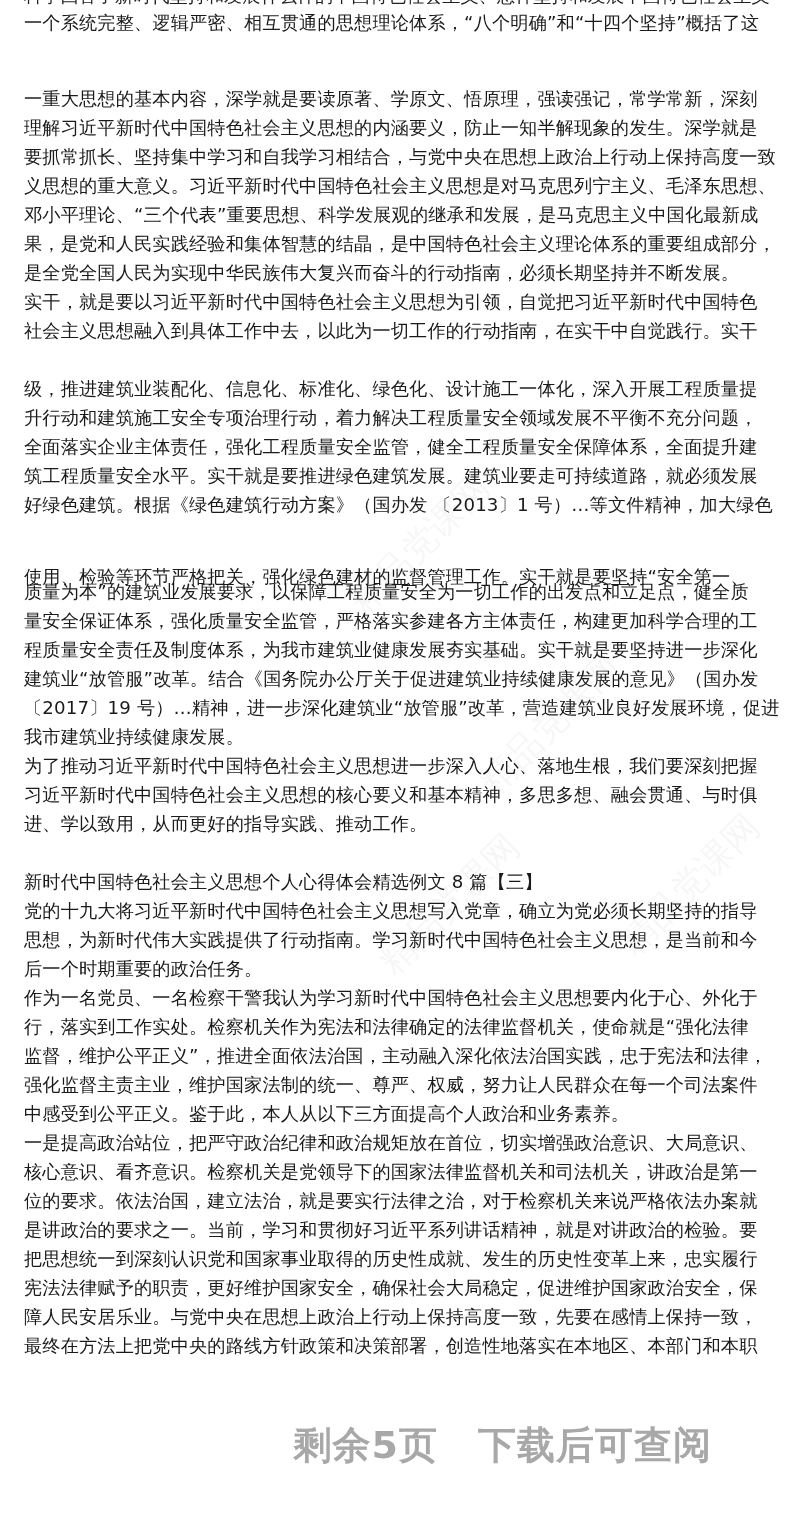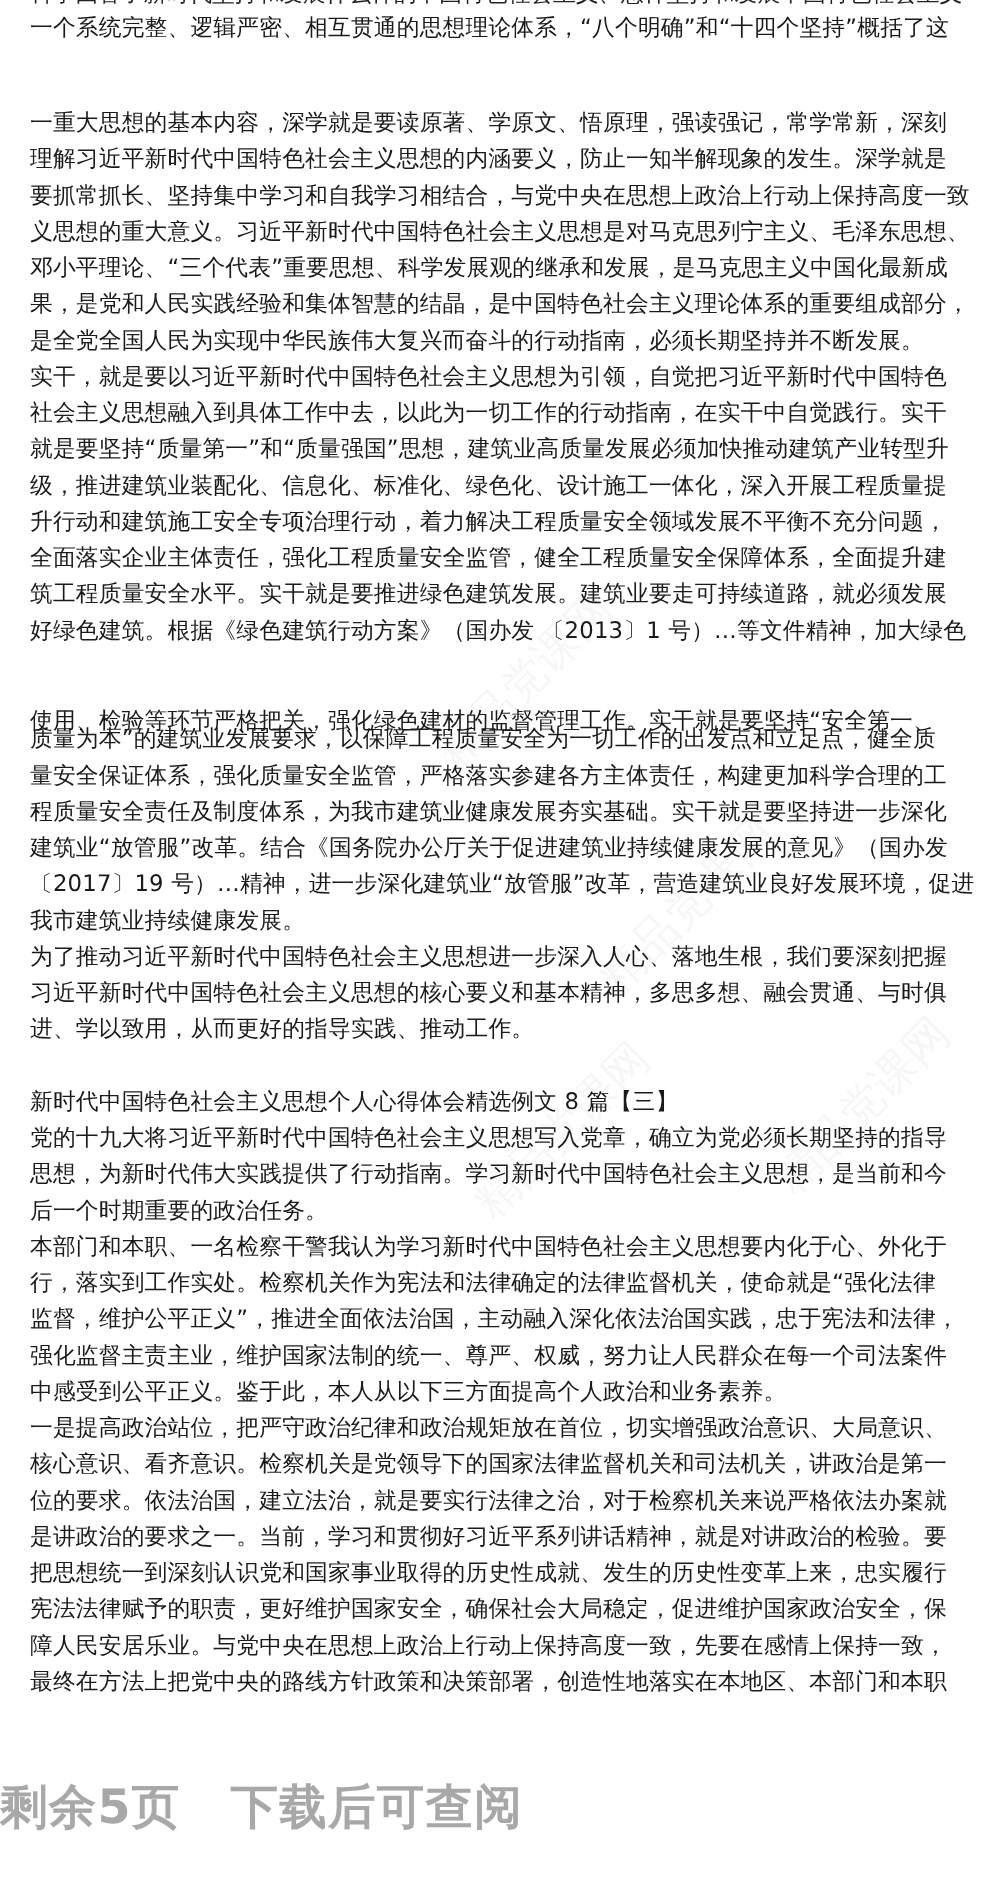--- a/index.html
+++ b/index.html
@@ -13,21 +13,21 @@
       position: absolute; left: 24px; width: 760px;
       font-size: 18.2px; line-height: 26px; white-space: nowrap;
       letter-spacing: 0.15px;
     }
     .cut-top { position: absolute; left: 24px; top: -17px; width: 760px; font-size: 18.2px; line-height: 26px; white-space: nowrap; color: #222; }
     .watermark {
       position: absolute; font-size: 36px; color: rgba(0,0,0,0.035);
       transform: rotate(-45deg); white-space: nowrap; pointer-events: none;
     }
     .more-banner {
-      position: absolute; left: 0; top: 1420px; width: 712px; text-align: left;
+      position: absolute; left: 0; top: 1420px; width: 712px; text-align: right;
       font-size: 38px; font-weight: bold; color: #a8a8a8; letter-spacing: 1px;
       font-family: "DejaVu Sans", sans-serif;
     }
     .more-banner span { display: inline-block; }
     .more-banner .gap { width: 40px; }
   </style>
 </head>
 <body>
 
 <div class="page">
@@ -38,21 +38,20 @@
 
   <div class="line" style="top:115px">理解习近平新时代中国特色社会主义思想的内涵要义，防止一知半解现象的发生。深学就是</div>
   <div class="line" style="top:86px">一重大思想的基本内容，深学就是要读原著、学原文、悟原理，强读强记，常学常新，深刻</div>
   <div class="line" style="top:144px">要抓常抓长、坚持集中学习和自我学习相结合，与党中央在思想上政治上行动上保持高度一致</div>
   <div class="line" style="top:202px">邓小平理论、“三个代表”重要思想、科学发展观的继承和发展，是马克思主义中国化最新成</div>
   <div class="line" style="top:173px">义思想的重大意义。习近平新时代中国特色社会主义思想是对马克思列宁主义、毛泽东思想、</div>
   <div class="line" style="top:231px">果，是党和人民实践经验和集体智慧的结晶，是中国特色社会主义理论体系的重要组成部分，</div>
   <div class="line" style="top:260px">是全党全国人民为实现中华民族伟大复兴而奋斗的行动指南，必须长期坚持并不断发展。</div>
   <div class="line" style="top:289px">实干，就是要以习近平新时代中国特色社会主义思想为引领，自觉把习近平新时代中国特色</div>
   <div class="line" style="top:318px">社会主义思想融入到具体工作中去，以此为一切工作的行动指南，在实干中自觉践行。实干</div>
-  <div class="line" style="top:347px">就是要坚持“质量第一”和“质量强国”思想，建筑业高质量发展必须加快推动建筑产业转型升</div>
   <div class="line" style="top:376px">级，推进建筑业装配化、信息化、标准化、绿色化、设计施工一体化，深入开展工程质量提</div>
   <div class="line" style="top:405px">升行动和建筑施工安全专项治理行动，着力解决工程质量安全领域发展不平衡不充分问题，</div>
   <div class="line" style="top:434px">全面落实企业主体责任，强化工程质量安全监管，健全工程质量安全保障体系，全面提升建</div>
   <div class="line" style="top:463px">筑工程质量安全水平。实干就是要推进绿色建筑发展。建筑业要走可持续道路，就必须发展</div>
   <div class="line" style="top:492px">好绿色建筑。根据《绿色建筑行动方案》（国办发 〔2013〕1 号）…等文件精神，加大绿色</div>
   <div class="line" style="top:564px">使用、检验等环节严格把关，强化绿色建材的监督管理工作。实干就是要坚持“安全第一、</div>
   <div class="line" style="top:579px">质量为本”的建筑业发展要求，以保障工程质量安全为一切工作的出发点和立足点，健全质</div>
   <div class="line" style="top:608px">量安全保证体系，强化质量安全监管，严格落实参建各方主体责任，构建更加科学合理的工</div>
   <div class="line" style="top:637px">程质量安全责任及制度体系，为我市建筑业健康发展夯实基础。实干就是要坚持进一步深化</div>
   <div class="line" style="top:666px">建筑业“放管服”改革。结合《国务院办公厅关于促进建筑业持续健康发展的意见》（国办发</div>
@@ -60,21 +59,21 @@
   <div class="line" style="top:724px">我市建筑业持续健康发展。</div>
   <div class="line" style="top:753px">为了推动习近平新时代中国特色社会主义思想进一步深入人心、落地生根，我们要深刻把握</div>
   <div class="line" style="top:782px">习近平新时代中国特色社会主义思想的核心要义和基本精神，多思多想、融会贯通、与时俱</div>
   <div class="line" style="top:811px">进、学以致用，从而更好的指导实践、推动工作。</div>
 
   <div class="line" style="top:869px">新时代中国特色社会主义思想个人心得体会精选例文 8 篇【三】</div>
 
   <div class="line" style="top:898px">党的十九大将习近平新时代中国特色社会主义思想写入党章，确立为党必须长期坚持的指导</div>
   <div class="line" style="top:927px">思想，为新时代伟大实践提供了行动指南。学习新时代中国特色社会主义思想，是当前和今</div>
   <div class="line" style="top:956px">后一个时期重要的政治任务。</div>
-  <div class="line" style="top:985px">本部门和本职、一名检察干警我认为学习新时代中国特色社会主义思想要内化于心、外化于</div>
+  <div class="line" style="top:985px">作为一名党员、一名检察干警我认为学习新时代中国特色社会主义思想要内化于心、外化于</div>
   <div class="line" style="top:1014px">行，落实到工作实处。检察机关作为宪法和法律确定的法律监督机关，使命就是“强化法律</div>
   <div class="line" style="top:1043px">监督，维护公平正义”，推进全面依法治国，主动融入深化依法治国实践，忠于宪法和法律，</div>
   <div class="line" style="top:1101px">中感受到公平正义。鉴于此，本人从以下三方面提高个人政治和业务素养。</div>
   <div class="line" style="top:1072px">强化监督主责主业，维护国家法制的统一、尊严、权威，努力让人民群众在每一个司法案件</div>
   <div class="line" style="top:1130px">一是提高政治站位，把严守政治纪律和政治规矩放在首位，切实增强政治意识、大局意识、</div>
   <div class="line" style="top:1159px">核心意识、看齐意识。检察机关是党领导下的国家法律监督机关和司法机关，讲政治是第一</div>
   <div class="line" style="top:1188px">位的要求。依法治国，建立法治，就是要实行法律之治，对于检察机关来说严格依法办案就</div>
   <div class="line" style="top:1217px">是讲政治的要求之一。当前，学习和贯彻好习近平系列讲话精神，就是对讲政治的检验。要</div>
   <div class="line" style="top:1246px">把思想统一到深刻认识党和国家事业取得的历史性成就、发生的历史性变革上来，忠实履行</div>
   <div class="line" style="top:1275px">宪法法律赋予的职责，更好维护国家安全，确保社会大局稳定，促进维护国家政治安全，保</div>

